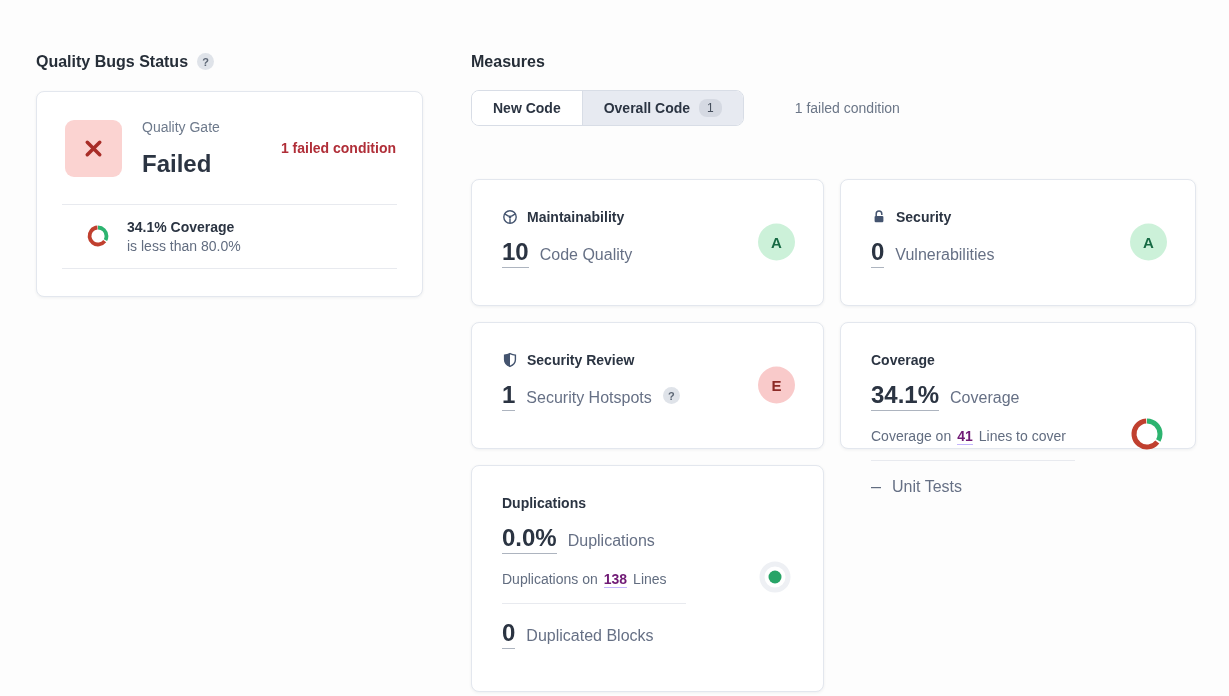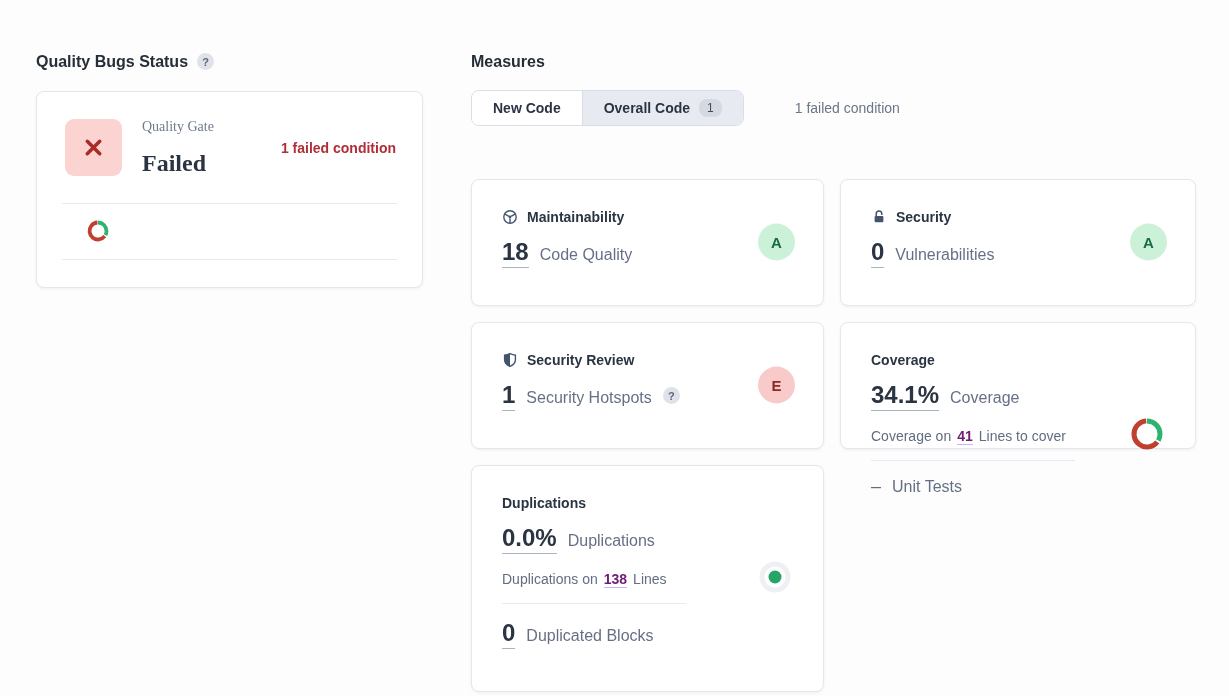--- a/index.html
+++ b/index.html
@@ -23,21 +23,21 @@
     box-shadow:0 1px 3px rgba(40,50,70,.07);
   }
   
   .qg-section{ position:absolute; left:36px; top:42px; width:387px; }
   .qg-card{ margin-top:20px; padding-bottom:27px; }
   .qg-top{ display:flex; align-items:center; padding:27px 26px 26px 28px; }
   .qg-x{
     width:57px; height:57px; border-radius:9px; background:#fbd3d1; flex:none;
     display:flex; align-items:center; justify-content:center;
   }
-  .qg-titles{ margin-left:20px; flex:1;font-family:Liberation Serif, serif; }
+  .qg-titles{ margin-left:20px; flex:1; }
   .qg-label{ font-size:14px; color:#6e7a8c; }
   .qg-status{ font-size:24px; font-weight:700; color:#2b3442; margin-top:15px; }
   .qg-failed{ font-size:14px; font-weight:700; color:#b02e38; white-space:nowrap; align-self:center; }
   .qg-divider{ height:1px; background:#e8eaef; margin:0 25px; }
   .qg-cond{ display:flex; align-items:center; gap:17px; padding:14px 25px 14px 49px; min-height:55px; }
   .qg-cond-metric{ font-size:14px; font-weight:700; color:#2b3442; }
   .qg-cond-req{ font-size:14px; color:#626d80; margin-top:3px; }
   
   .measures-section{ position:absolute; left:471px; top:42px; width:806px; }
   .tabs-row{ margin-top:19px; display:flex; align-items:center;gap:18px; }
@@ -110,20 +110,24 @@
 
     <div class="qg-divider"></div>
 
     <div class="qg-cond">
       <span class="icon16" style="width:24px;height:24px">
         <svg width="24" height="24" viewBox="0 0 24 24">
           <circle cx="12" cy="12" r="8.5" fill="none" stroke="#c0402f" stroke-width="3.8" stroke-dasharray="33.7 19.7" transform="rotate(37.7 12 12)"></circle>
           <circle cx="12" cy="12" r="8.5" fill="none" stroke="#2db470" stroke-width="3.8" stroke-dasharray="17.6 35.8" transform="rotate(-90 12 12)"></circle>
         </svg>
       </span>
+      <div>
+        <div class="qg-cond-metric">34.1% Coverage</div>
+        <div class="qg-cond-req">is less than 80.0%</div>
+      </div>
     </div>
 
     <div class="qg-divider"></div>
   </div>
 </section>
 
 <section class="measures-section">
   <h1 class="section-title">
     <span>Measures</span>
   </h1>
@@ -147,21 +151,21 @@
         <span class="icon16">
           <svg viewBox="0 0 16 16" width="16" height="16" fill="none" stroke="currentColor" stroke-width="1.4">
             <circle cx="8" cy="8" r="6.2"></circle>
             <circle cx="8" cy="8" r="1.4" fill="currentColor" stroke="none"></circle>
             <path d="M8 9.5V14 M6.8 7.3 2.7 4.9 M9.2 7.3l4.1-2.4"></path>
           </svg>
         </span>
         <span>Maintainability</span>
       </div>
       <div class="m-row">
-        <a class="m-value">18</a>
+        <a class="m-value">10</a>
         <span class="m-label">Code Quality</span>
       </div>
       <div class="rating rating-a">A</div>
     </div>
 
     <div class="card m-card">
       <div class="m-head">
         <span class="icon16">
           <svg viewBox="0 0 16 16" width="16" height="16">
             <path d="M5.2 7V4.9a2.8 2.8 0 0 1 5.6 0V6" fill="none" stroke="currentColor" stroke-width="1.5"></path>

